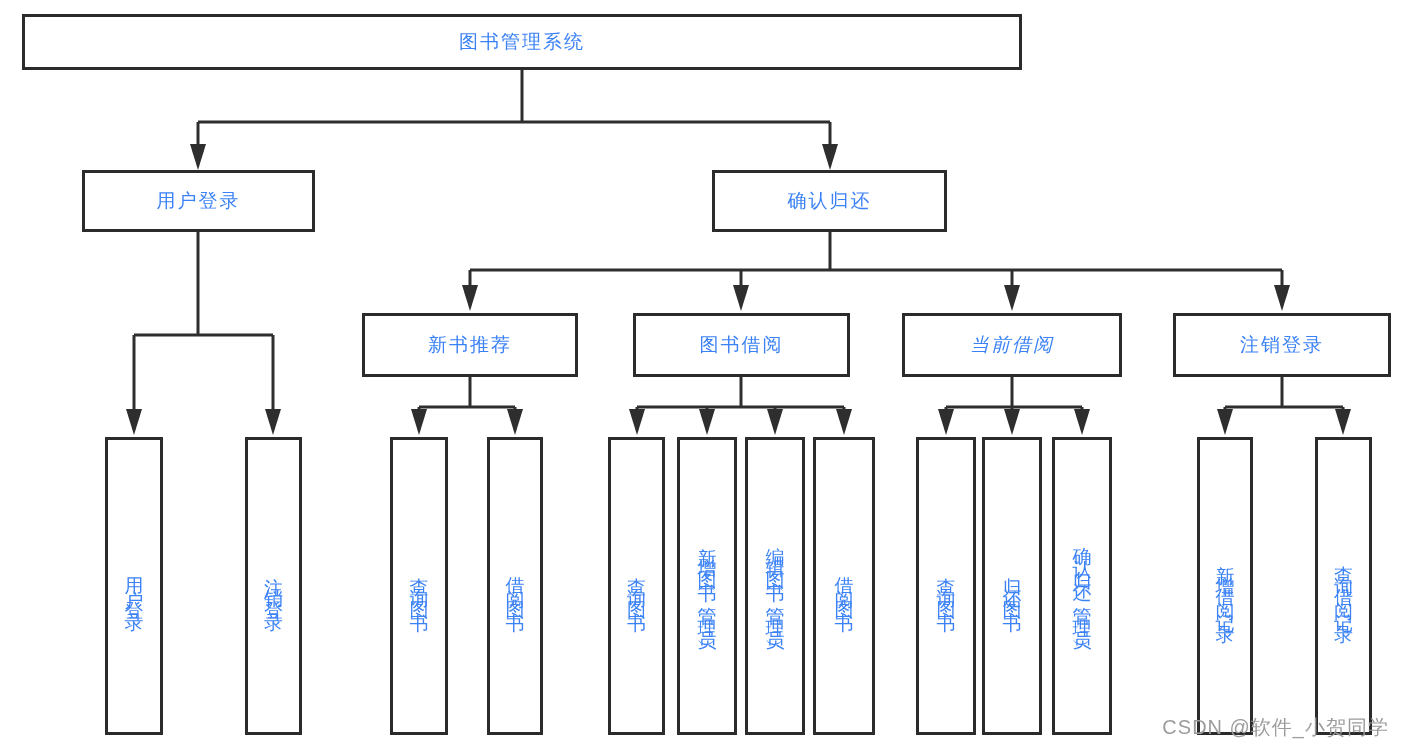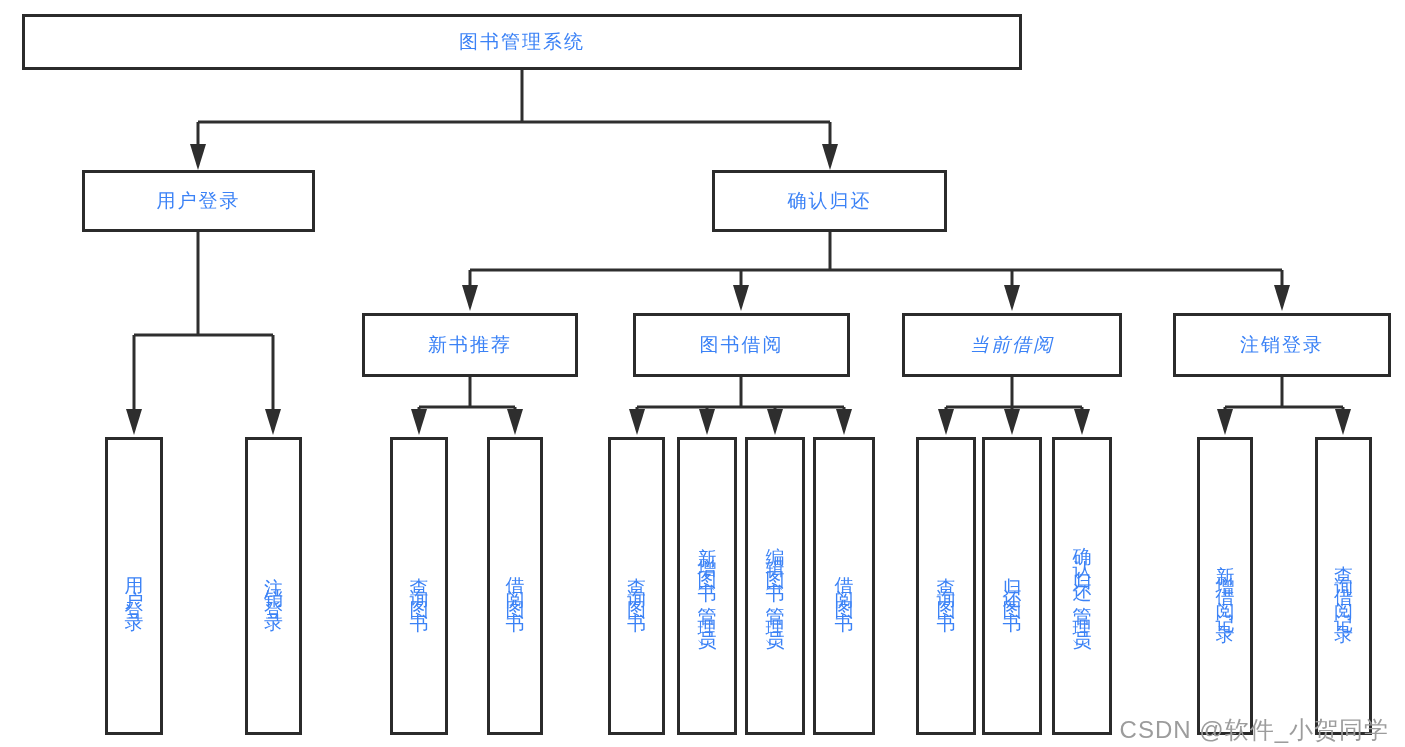--- a/index.html
+++ b/index.html
@@ -34,21 +34,21 @@
     text-orientation: mixed;
     letter-spacing: 12px;
     line-height: 1.05;
     white-space: nowrap;
   }
   .watermark {
     position: absolute;
     right: 16px;
     top: 714px;
     z-index: 5;
-    font-size: 24px;
+    font-size: 20px;
     letter-spacing: 1px;
     color: #9c9c9c;
     white-space: nowrap;
   }
 </style>
 </head>
 <body>
 
 <div class="canvas">
 

